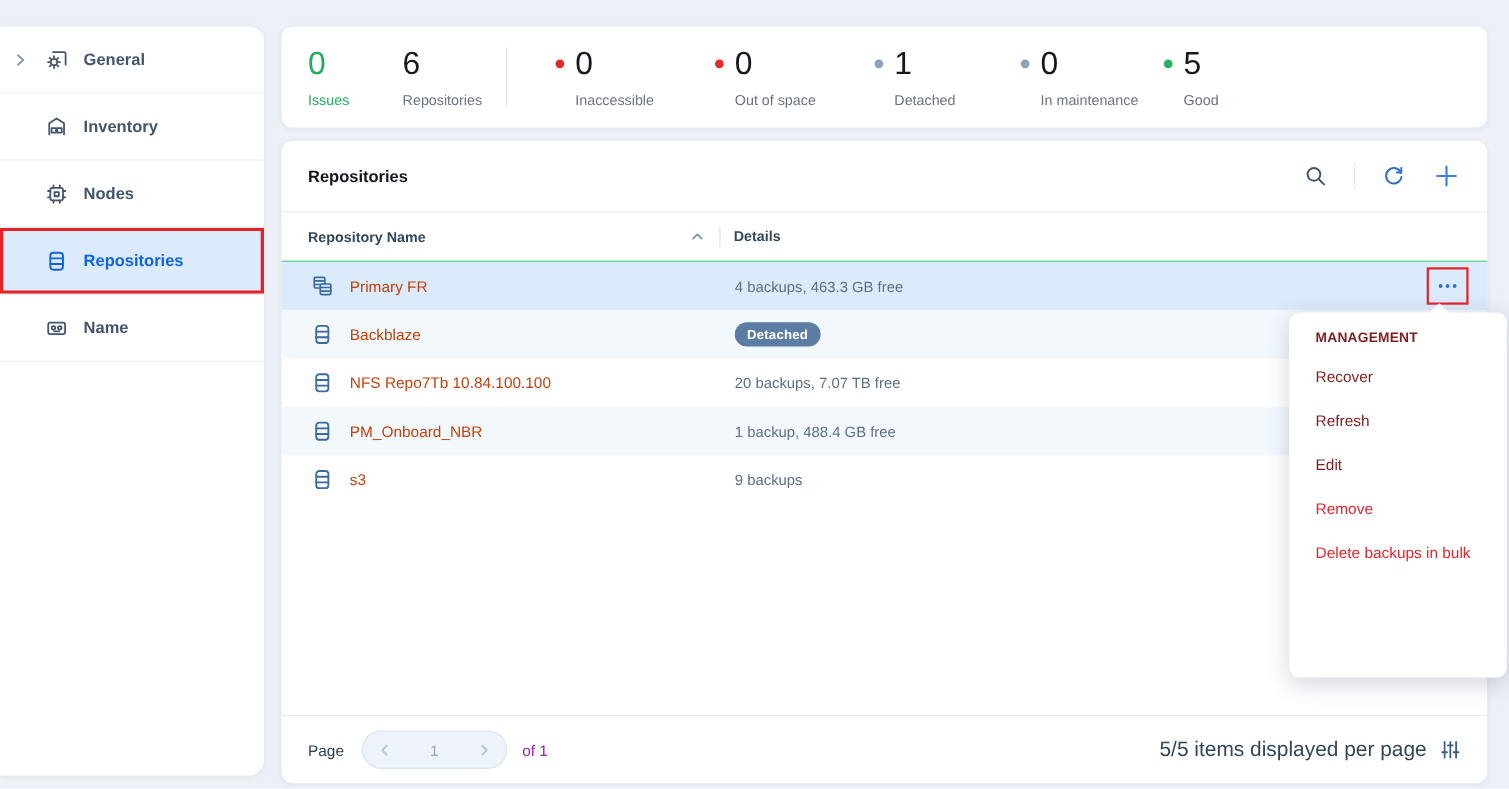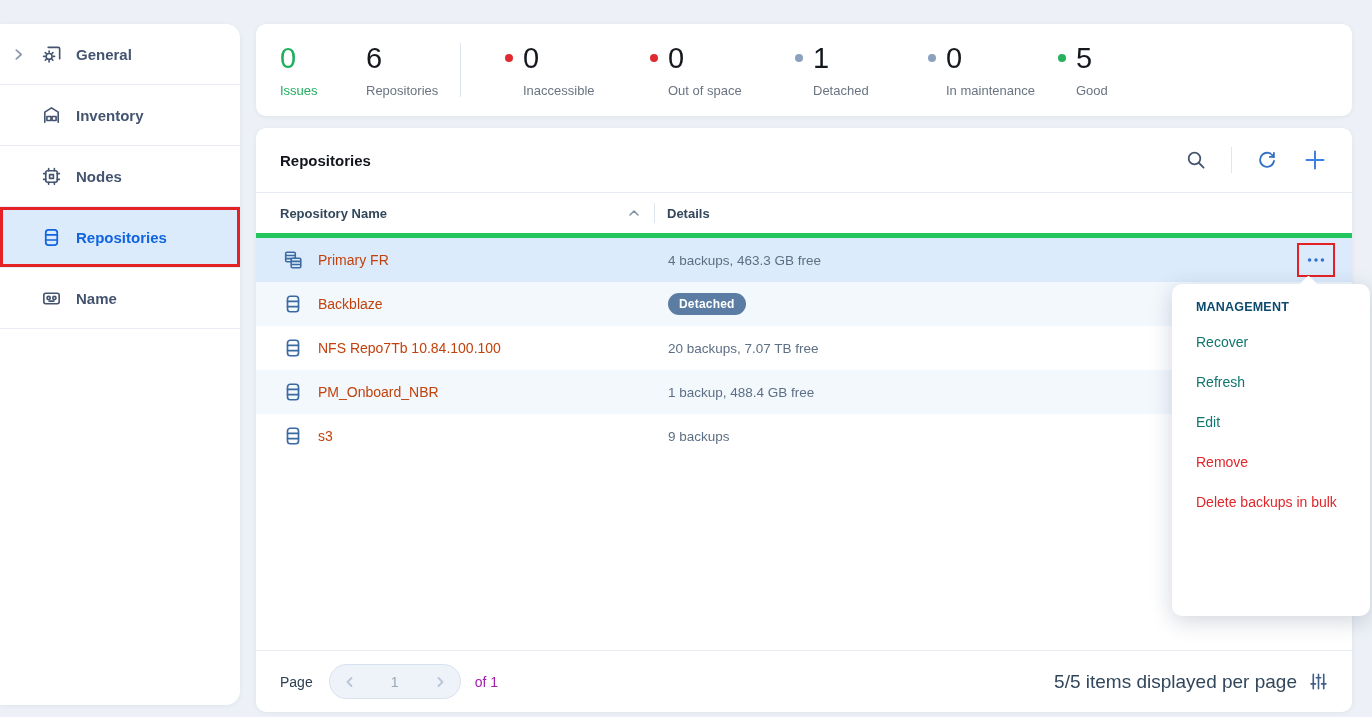--- a/index.html
+++ b/index.html
@@ -44,21 +44,21 @@
   
   .main {
     position:absolute; left:256px; top:128px; width:1096px; height:584px;
     background:#fff; border-radius:10px; box-shadow:0 1px 5px rgba(30,50,90,.07);
   }
   .main-header { height:65px; padding:0 24px; display:flex; align-items:center; border-bottom:1px solid #e7ecf2; }
   .title { font-size:15px; font-weight:bold; color:#12161c; }
   .tools { margin-left:auto; display:flex; align-items:center; gap:22px; }
   .tool-btn { width:26px; height:26px; display:flex; align-items:center; justify-content:center; cursor:pointer; }
   .tool-div { width:1px; height:26px; background:#e0e6ee; }
-  .thead { height:45px; display:flex; align-items:center; border-bottom:5px solid #22c55e; }
+  .thead { height:45px; display:flex; align-items:center; border-bottom:1px solid #22c55e; }
   .col-name { width:399px; padding-left:24px; display:flex; align-items:center; }
   .th-label { font-size:13px; font-weight:bold; color:#33475c; }
   .sort-caret { margin-left:auto; margin-right:14px; display:flex; cursor:pointer; }
   .col-div { width:1px; height:20px; background:#dfe5ec; }
   .col-details { padding-left:12px; }
   .trow { height:44px; display:flex; align-items:center; position:relative; cursor:pointer; }
   .trow.sel { background:#dcebfb; }
   .trow.alt { background:#f3f8fd; }
   .ricon { margin-left:26px; width:22px; height:22px; flex:0 0 auto; display:flex; align-items:center; justify-content:center; }
   .rname { margin-left:14px; width:350px; font-size:14px; color:#c2410c; }
@@ -89,23 +89,23 @@
   .per-page { margin-left:auto; display:flex; align-items:center; }
   .pp-text { font-size:19px; color:#33475c; }
   .pp-icon { margin-left:12px; display:flex; cursor:pointer; }
   
   .menu {
     position:absolute; left:1172px; top:284px; width:198px; height:332px;
     background:#fff; border-radius:10px; box-shadow:0 5px 22px rgba(25,45,80,.20);
     padding:8px 0 0 24px; z-index:40;
   }
   .notch { position:absolute; top:-6px; left:130px; width:13px; height:13px; background:#fff; transform:rotate(45deg); border-radius:2px; }
-  .m-head { height:30px; display:flex; align-items:center; font-size:12.5px; font-weight:bold; color:#0c4a6e; letter-spacing:.2px; }
+  .m-head { height:30px; display:flex; align-items:center; font-size:12.5px; font-weight:bold; color:#7f1d1d; letter-spacing:.2px; }
   .m-head.second { height:44px; align-items:flex-end; padding-bottom:10px; }
-  .m-item { height:40px; display:flex; align-items:center; font-size:14px; color:#0f766e; cursor:pointer; }
+  .m-item { height:40px; display:flex; align-items:center; font-size:14px; color:#7f1d1d; cursor:pointer; }
   .m-item.danger { color:#e0262b; }
 </style>
 </head>
 <body>
 
 <nav class="sidebar">
   <div class="side-item">
     <span class="chev-slot">
       <svg width="13" height="13" viewBox="0 0 12 12">
           <path d="M4 2l4.5 4L4 10" fill="none" stroke="#8a99ad" stroke-width="1.6" stroke-linecap="round" stroke-linejoin="round"></path>

